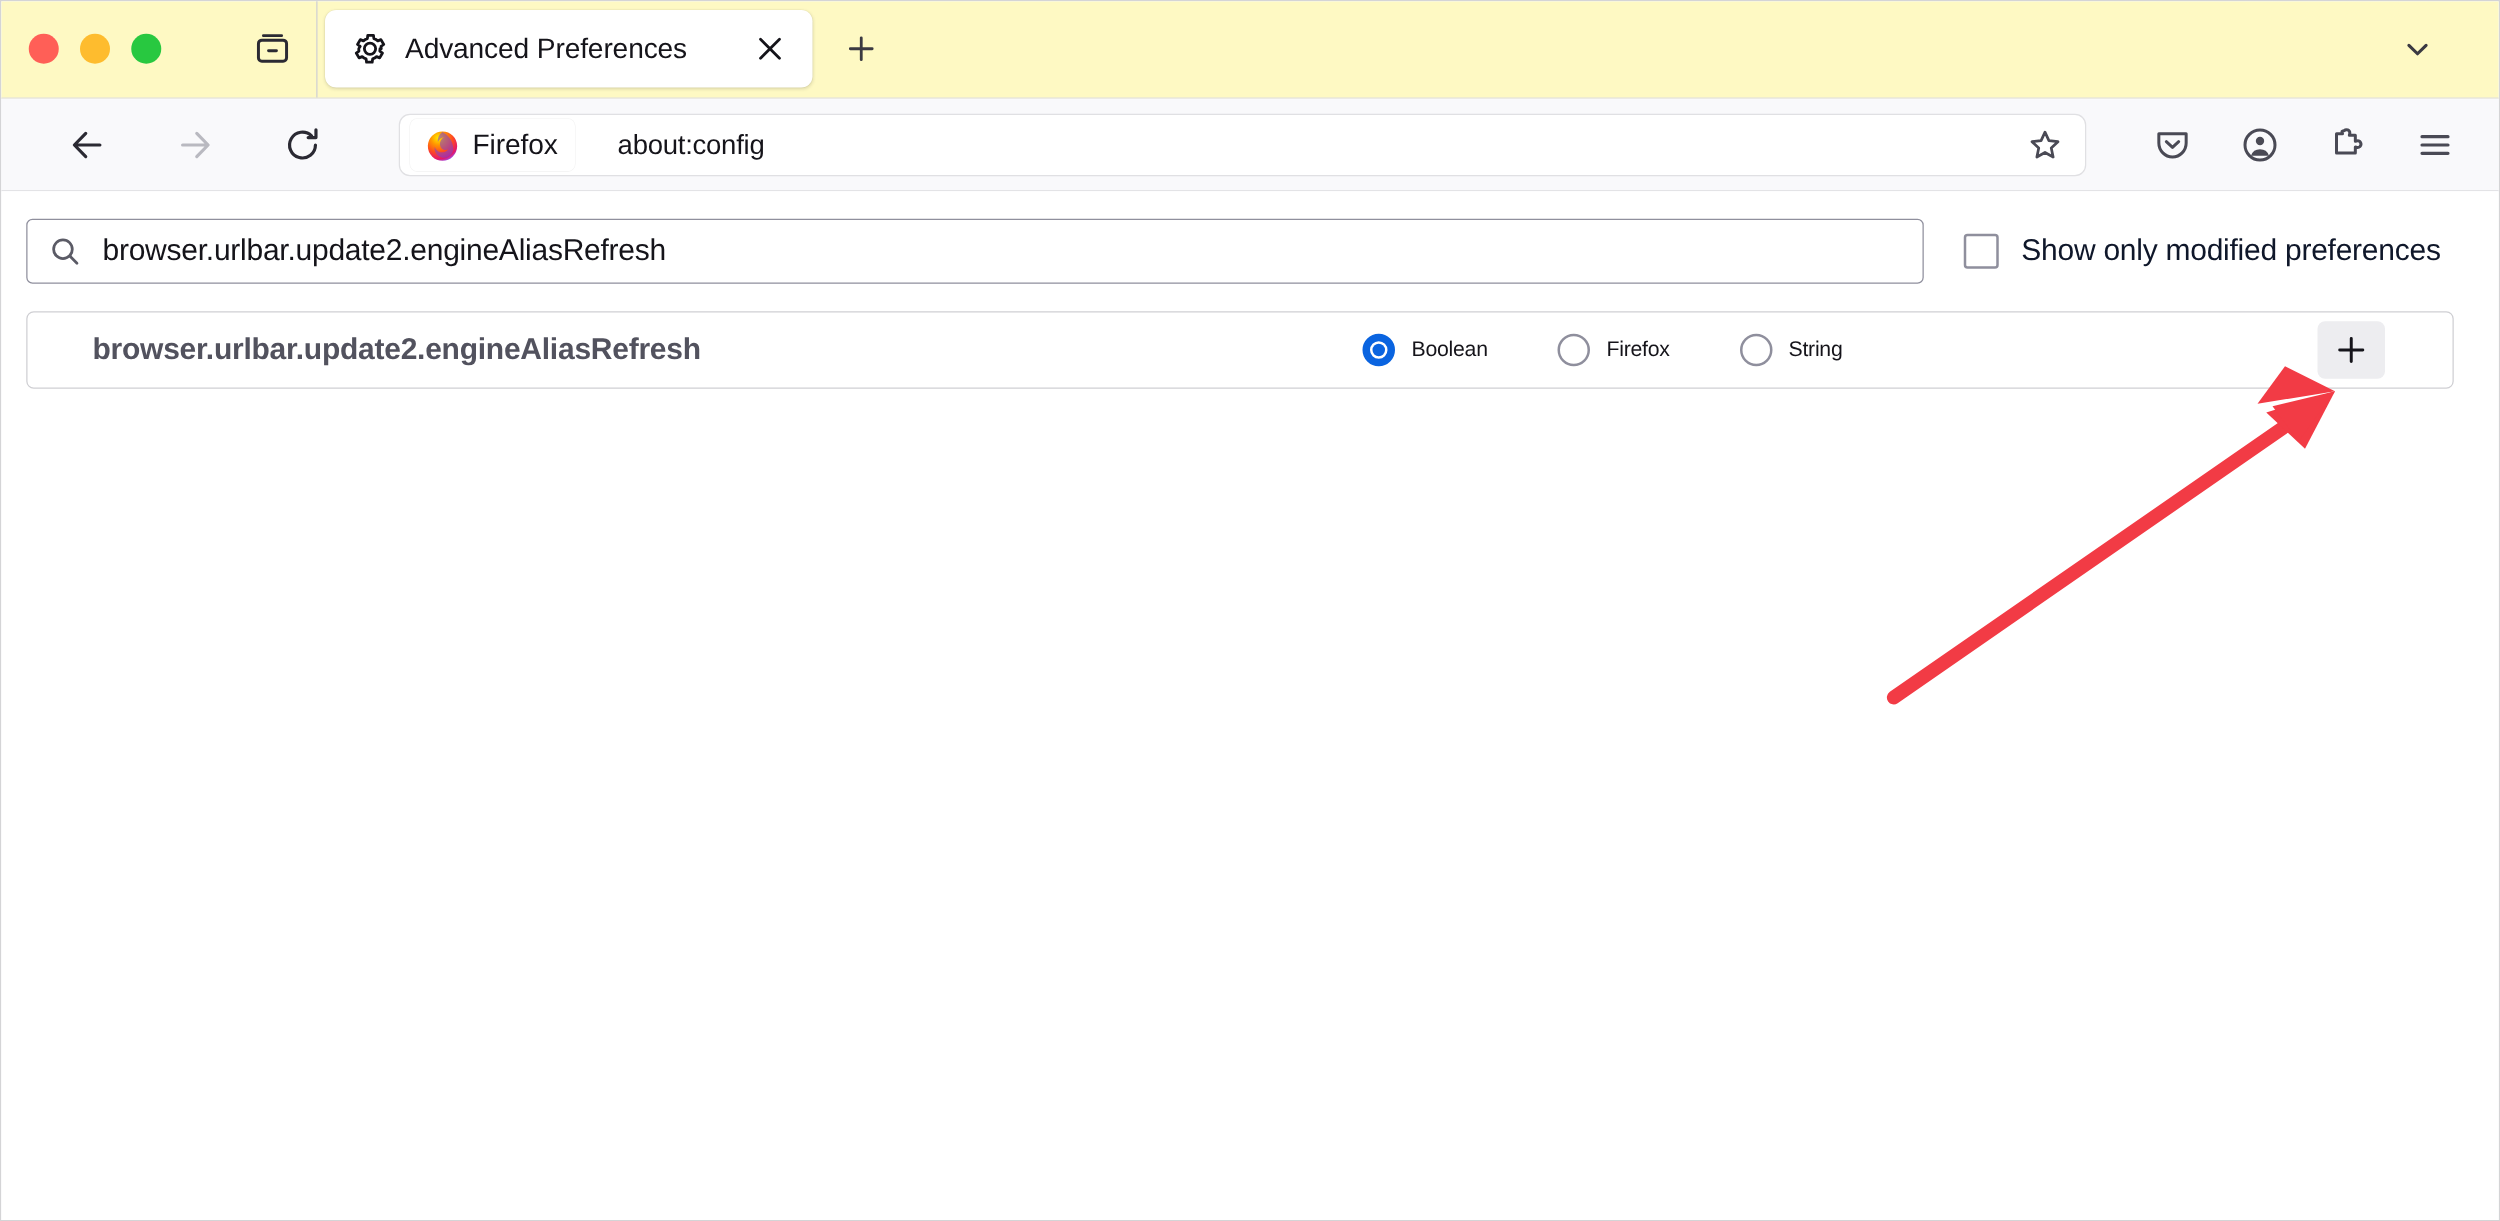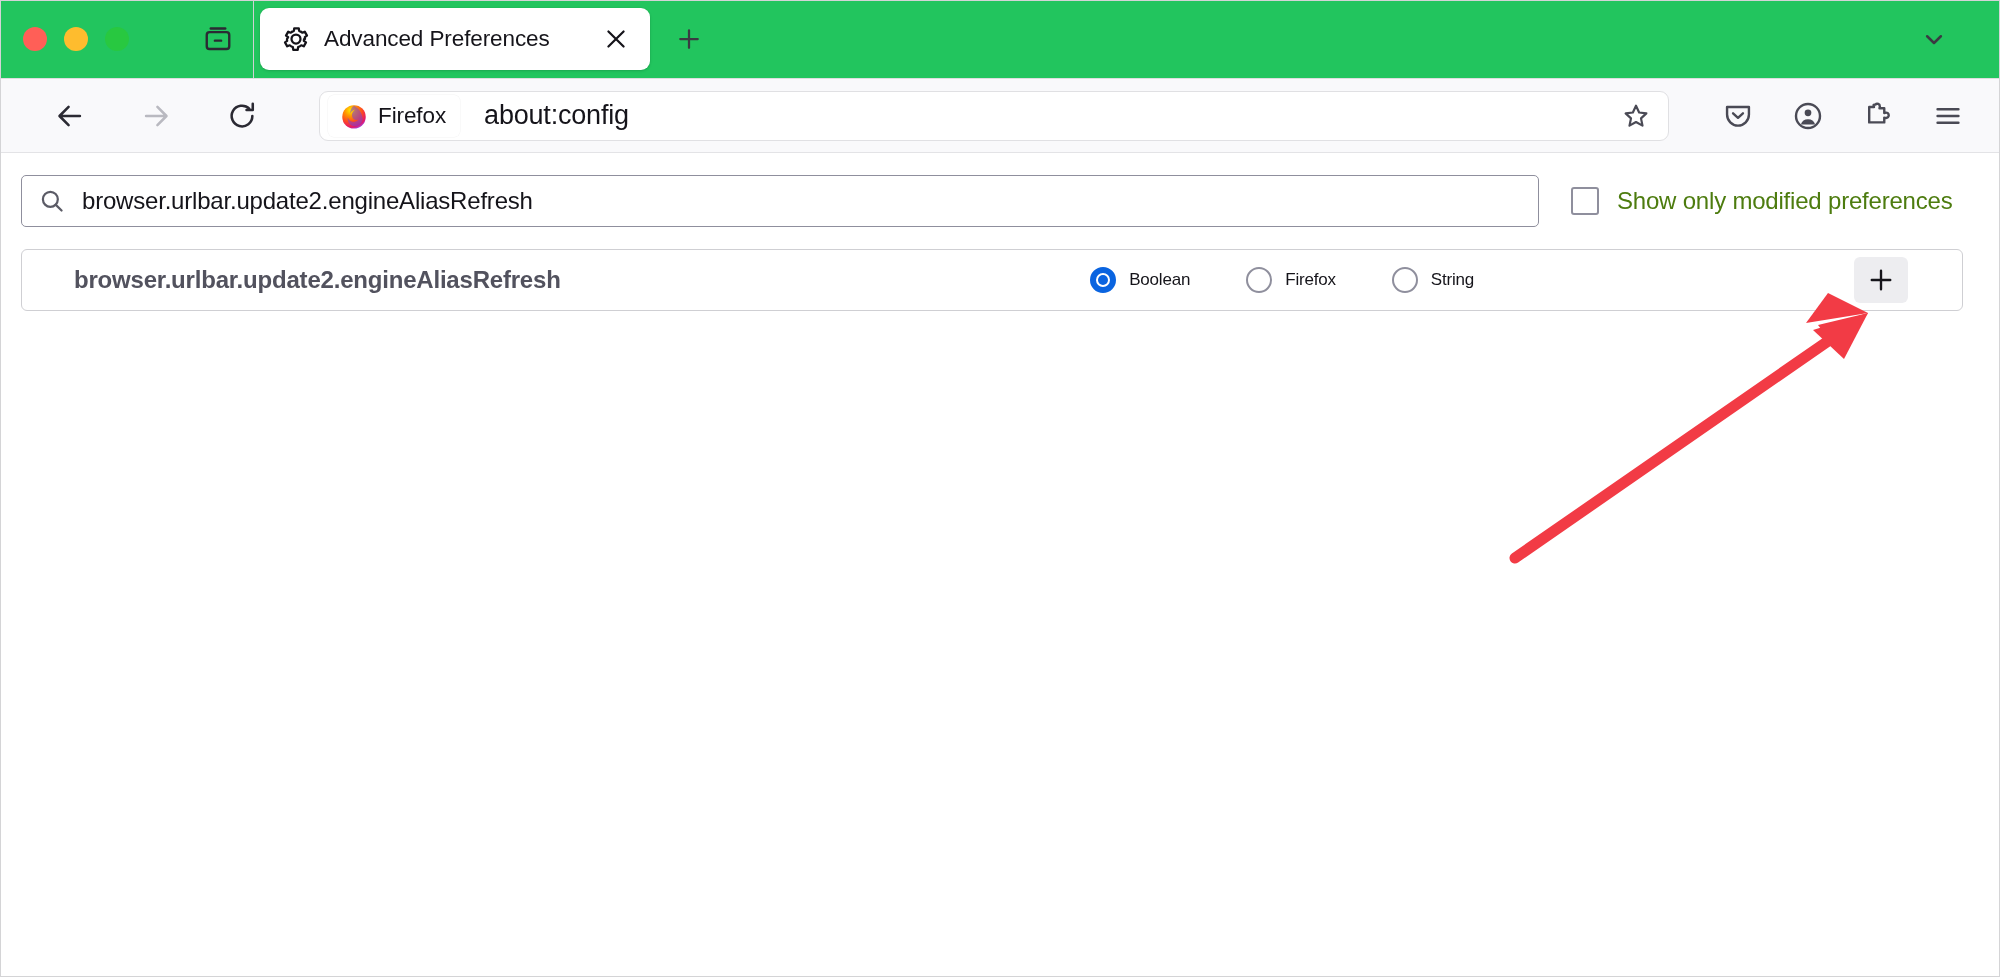--- a/index.html
+++ b/index.html
@@ -14,21 +14,21 @@
     width: 2000px; height: 977px;
     background: #ffffff;
     border: 1px solid #d4d4d6;
     overflow: hidden;
   }
 
   
   #tabstrip {
     position: relative;
     height: 78px;
-    background: #22c55e;
+    background: #fef9c3;
     border-bottom: 1px solid #dededf;
     display: flex;
     align-items: flex-end;
   }
   #traffic-lights {
     display: flex;
     align-items: center;
     gap: 17px;
     height: 78px;
     padding-left: 22px;
@@ -130,22 +130,22 @@
     height: 42px;
     padding: 0 14px 0 12px;
     background: #ffffff;
     border-radius: 6px;
     box-shadow: 0 0 0 0.5px rgba(0,0,0,0.05);
   }
   #identity-label {
     font-size: 22.5px; color: #15141a; letter-spacing: -0.1px;
   }
   #url-text {
-    font-size: 27px; color: #15141a;
-    margin-left: 24px; letter-spacing: -0.2px;
+    font-size: 22px; color: #15141a;
+    margin-left: 34px; letter-spacing: -0.2px;
   }
   #urlbar-spacer { flex: 1; }
   #bookmark-btn {
     width: 48px; height: 44px;
     display: flex; align-items: center; justify-content: center;
     border-radius: 6px;
   }
   #navbar-right {
     display: flex; align-items: center; gap: 12px;
     margin-left: 16px;
@@ -192,21 +192,21 @@
   }
   #showmodified-box {
     width: 28px; height: 28px;
     border: 2.5px solid #8f8f9d;
     border-radius: 3px;
     background: #ffffff;
     flex: 0 0 auto;
   }
   #showmodified-label {
     font-size: 24px;
-    color: #4d7c0f;
+    color: #0f172a;
     letter-spacing: -0.2px;
     white-space: nowrap;
   }
 
   
   #pref-row {
     margin-top: 22px;
     height: 62px;
     border: 1px solid #cfcfd3;
     border-radius: 6px;

